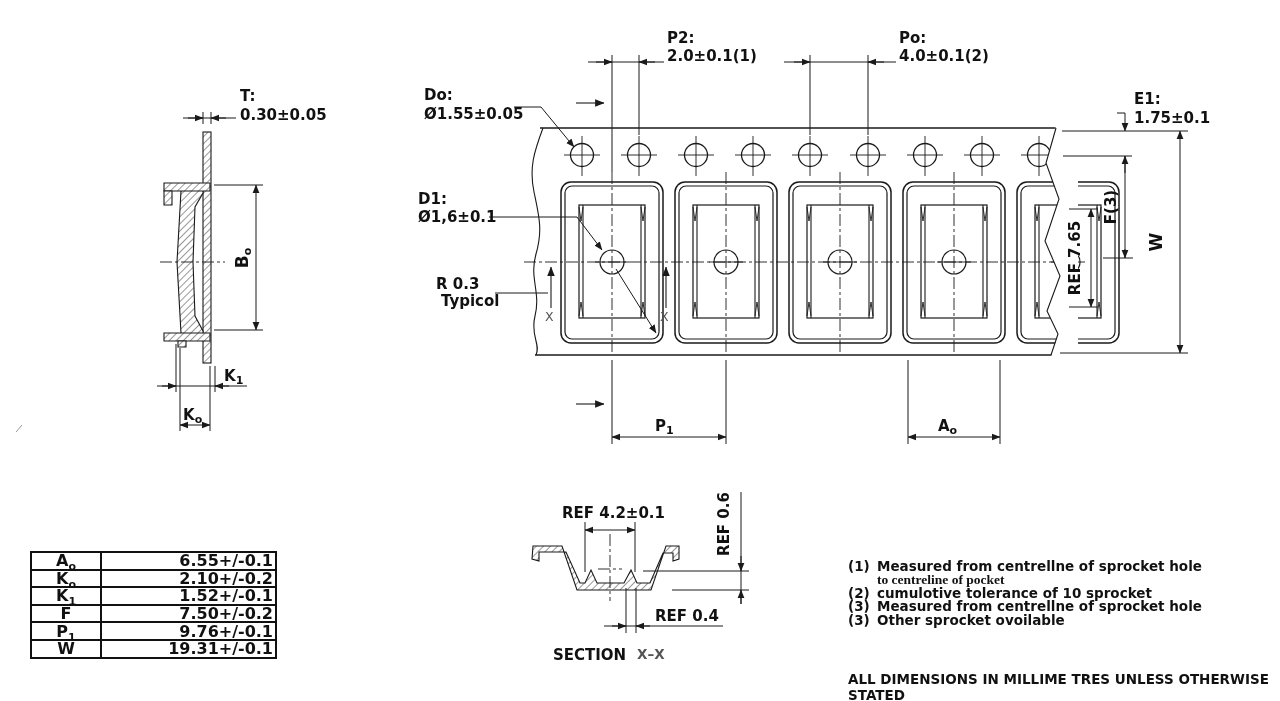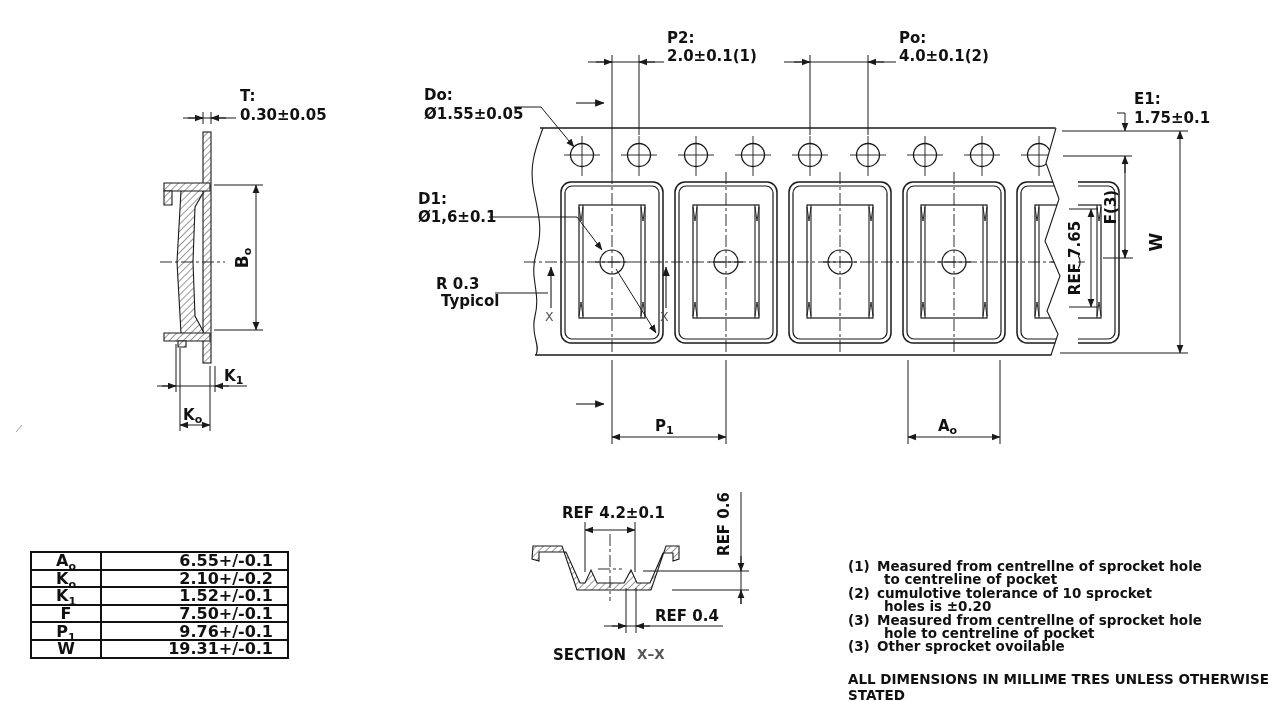--- a/index.html
+++ b/index.html
@@ -15,27 +15,27 @@
   .s12{stroke:#1a1a1a;stroke-width:1.2;fill:none;}
   .s11{stroke:#1a1a1a;stroke-width:1.1;fill:none;}
   .s09{stroke:#1a1a1a;stroke-width:0.9;fill:none;}
   .dim{stroke:#1a1a1a;stroke-width:1;fill:none;}
   .cl{stroke:#1a1a1a;stroke-width:0.9;fill:none;stroke-dasharray:12 3 3 3;}
   .hatchfill{fill:url(#hat);stroke:#1a1a1a;stroke-width:1.1;}
   
   .dim-table{position:absolute;left:30px;top:551px;border-collapse:collapse;background:#fff;}
   .dim-table td{border:2px solid #111;height:15.6px;padding:0 0;font-size:16px;font-weight:600;line-height:15px;}
   .dim-table td.param{width:68px;text-align:center;}
-  .dim-table td.value{width:171px;text-align:right;padding-right:14px;}
+  .dim-table td.value{width:171px;text-align:right;padding-right:2px;}
   .dim-table sub{font-size:11px;line-height:0;}
   
   .notes{position:absolute;left:848px;top:560px;width:420px;font-size:13.5px;font-weight:600;line-height:13.4px;}
   .note{display:flex;}
   .note .num{width:29px;flex:0 0 29px;}
-  .note .l2{margin-left:7px;}
+  .note .l2{margin-left:0;font-family:Liberation Serif, serif;}
   .footer{position:absolute;left:848px;top:671px;font-size:13.5px;font-weight:600;}
 </style>
 </head>
 <body>
 
 <svg id="drawing" width="1280" height="701" viewBox="0 0 1280 701">
   <defs>
     <pattern id="hat" width="5" height="5" patternUnits="userSpaceOnUse" patternTransform="rotate(45)">
       <rect width="5" height="5" fill="#ffffff"></rect>
       <line x1="0" y1="0" x2="0" y2="5" stroke="#1a1a1a" stroke-width="0.9"></line>
@@ -270,21 +270,21 @@
     <tr>
       <td class="param"><span>K</span><sub>o</sub></td>
       <td class="value">2.10+/-0.2</td>
     </tr>
     <tr>
       <td class="param"><span>K</span><sub>1</sub></td>
       <td class="value">1.52+/-0.1</td>
     </tr>
     <tr>
       <td class="param"><span>F</span><sub></sub></td>
-      <td class="value">7.50+/-0.1</td>
+      <td class="value">7.50+/-0.2</td>
     </tr>
     <tr>
       <td class="param"><span>P</span><sub>1</sub></td>
       <td class="value">9.76+/-0.1</td>
     </tr>
     <tr>
       <td class="param"><span>W</span><sub></sub></td>
       <td class="value">19.31+/-0.1</td>
     </tr>
   </tbody>
@@ -295,28 +295,26 @@
     <span class="num">(1)</span>
     <span>
       <div class="l1">Measured from centrellne of sprocket hole</div>
       <div class="l2">to centreline of pocket</div>
     </span>
   </div>
   <div class="note">
     <span class="num">(2)</span>
     <span>
       <div class="l1">cumulotive tolerance of 10 sprocket</div>
-      <div class="l2">holes is ±0.20</div>
     </span>
   </div>
   <div class="note">
     <span class="num">(3)</span>
     <span>
       <div class="l1">Measured from centrellne of sprocket hole</div>
-      <div class="l2">hole to centreline of pocket</div>
     </span>
   </div>
   <div class="note">
     <span class="num">(3)</span>
     <span>
       <div class="l1">Other sprocket ovoilable</div>
     </span>
   </div>
 </div>
 

